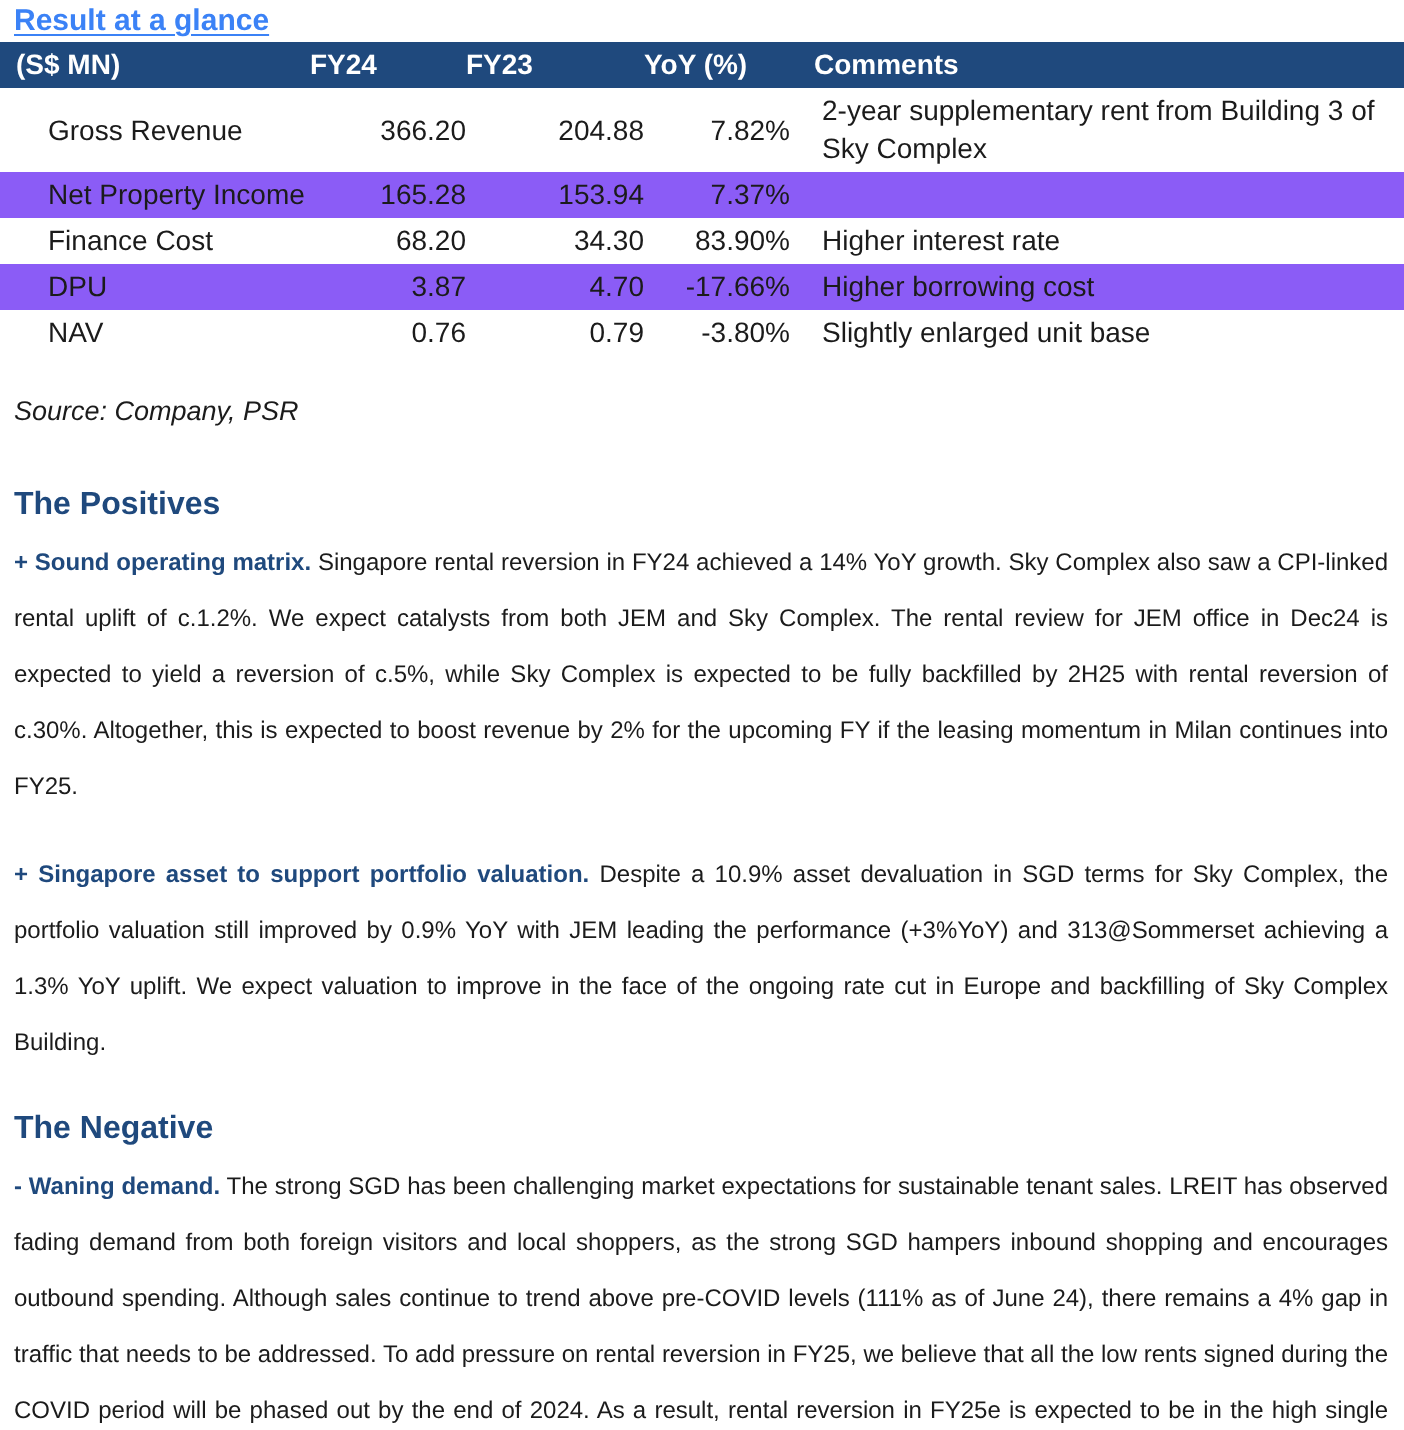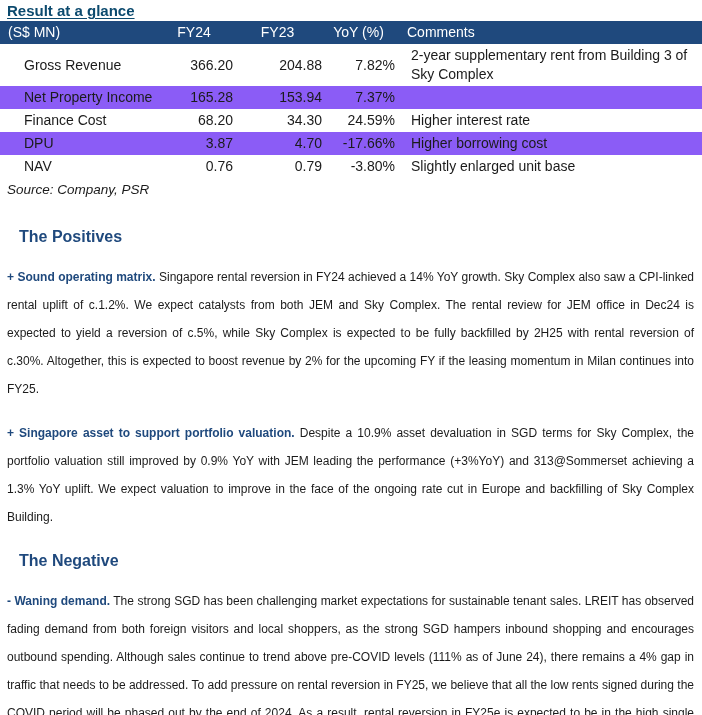--- a/index.html
+++ b/index.html
@@ -12,65 +12,65 @@
     overflow: hidden;
   }
   .page { width: 702px; }
 
   
   .page-title {
     display: inline-block;
     margin: 2px 0 2px 7px;
     font-size: 15px;
     font-weight: bold;
-    color: #0c4a6e;
+    color: #3b82f6;
     text-decoration: underline;
     text-underline-offset: 2px;
   }
 
   
   table.results {
     width: 702px;
     border-collapse: collapse;
     table-layout: fixed;
     font-size: 14px;
   }
   table.results th {
     background: #1F497D;
     color: #ffffff;
-    font-weight: normal;
+    font-weight: bold;
     text-align: left;
     padding: 3px 0;
     line-height: 17px;
     font-size: 14px;
   }
   table.results th.col-label { padding-left: 8px; }
-  table.results th.num { text-align: center; }
+  table.results th.num { text-align: left; }
   table.results th.col-comment { padding-left: 12px; }
   table.results td {
     padding: 2px 0;
     line-height: 19px;
     vertical-align: middle;
   }
   table.results td.label { padding-left: 24px; }
   table.results td.num { text-align: right; }
   table.results td.comment { padding-left: 16px; padding-right: 2px; }
   tr.alt td { background: #8b5cf6; }
 
   .source-note {
-    margin: 4px 0 0 7px;
+    margin: 20px 0 0 7px;
     font-size: 13.5px;
     font-style: italic;
     color: #1b1b1b;
   }
 
   
   .sections { margin-top: 26px; padding: 0 8px 0 7px; }
   .section h2 {
-    margin: 12px;
+    margin: 0;
     font-size: 16px;
     line-height: 28px;
     font-weight: bold;
     color: #1F497D;
   }
   .section p {
     margin: 0 0 16px 0;
     font-size: 12px;
     line-height: 28px;
     text-align: justify;
@@ -117,21 +117,21 @@
         <td class="label">Net Property Income</td>
         <td class="num">165.28</td>
         <td class="num">153.94</td>
         <td class="num">7.37%</td>
         <td class="comment"></td>
       </tr>
       <tr>
         <td class="label">Finance Cost</td>
         <td class="num">68.20</td>
         <td class="num">34.30</td>
-        <td class="num">24.59%</td>
+        <td class="num">83.90%</td>
         <td class="comment">Higher interest rate</td>
       </tr>
       <tr class="alt">
         <td class="label">DPU</td>
         <td class="num">3.87</td>
         <td class="num">4.70</td>
         <td class="num">-17.66%</td>
         <td class="comment">Higher borrowing cost</td>
       </tr>
       <tr>

